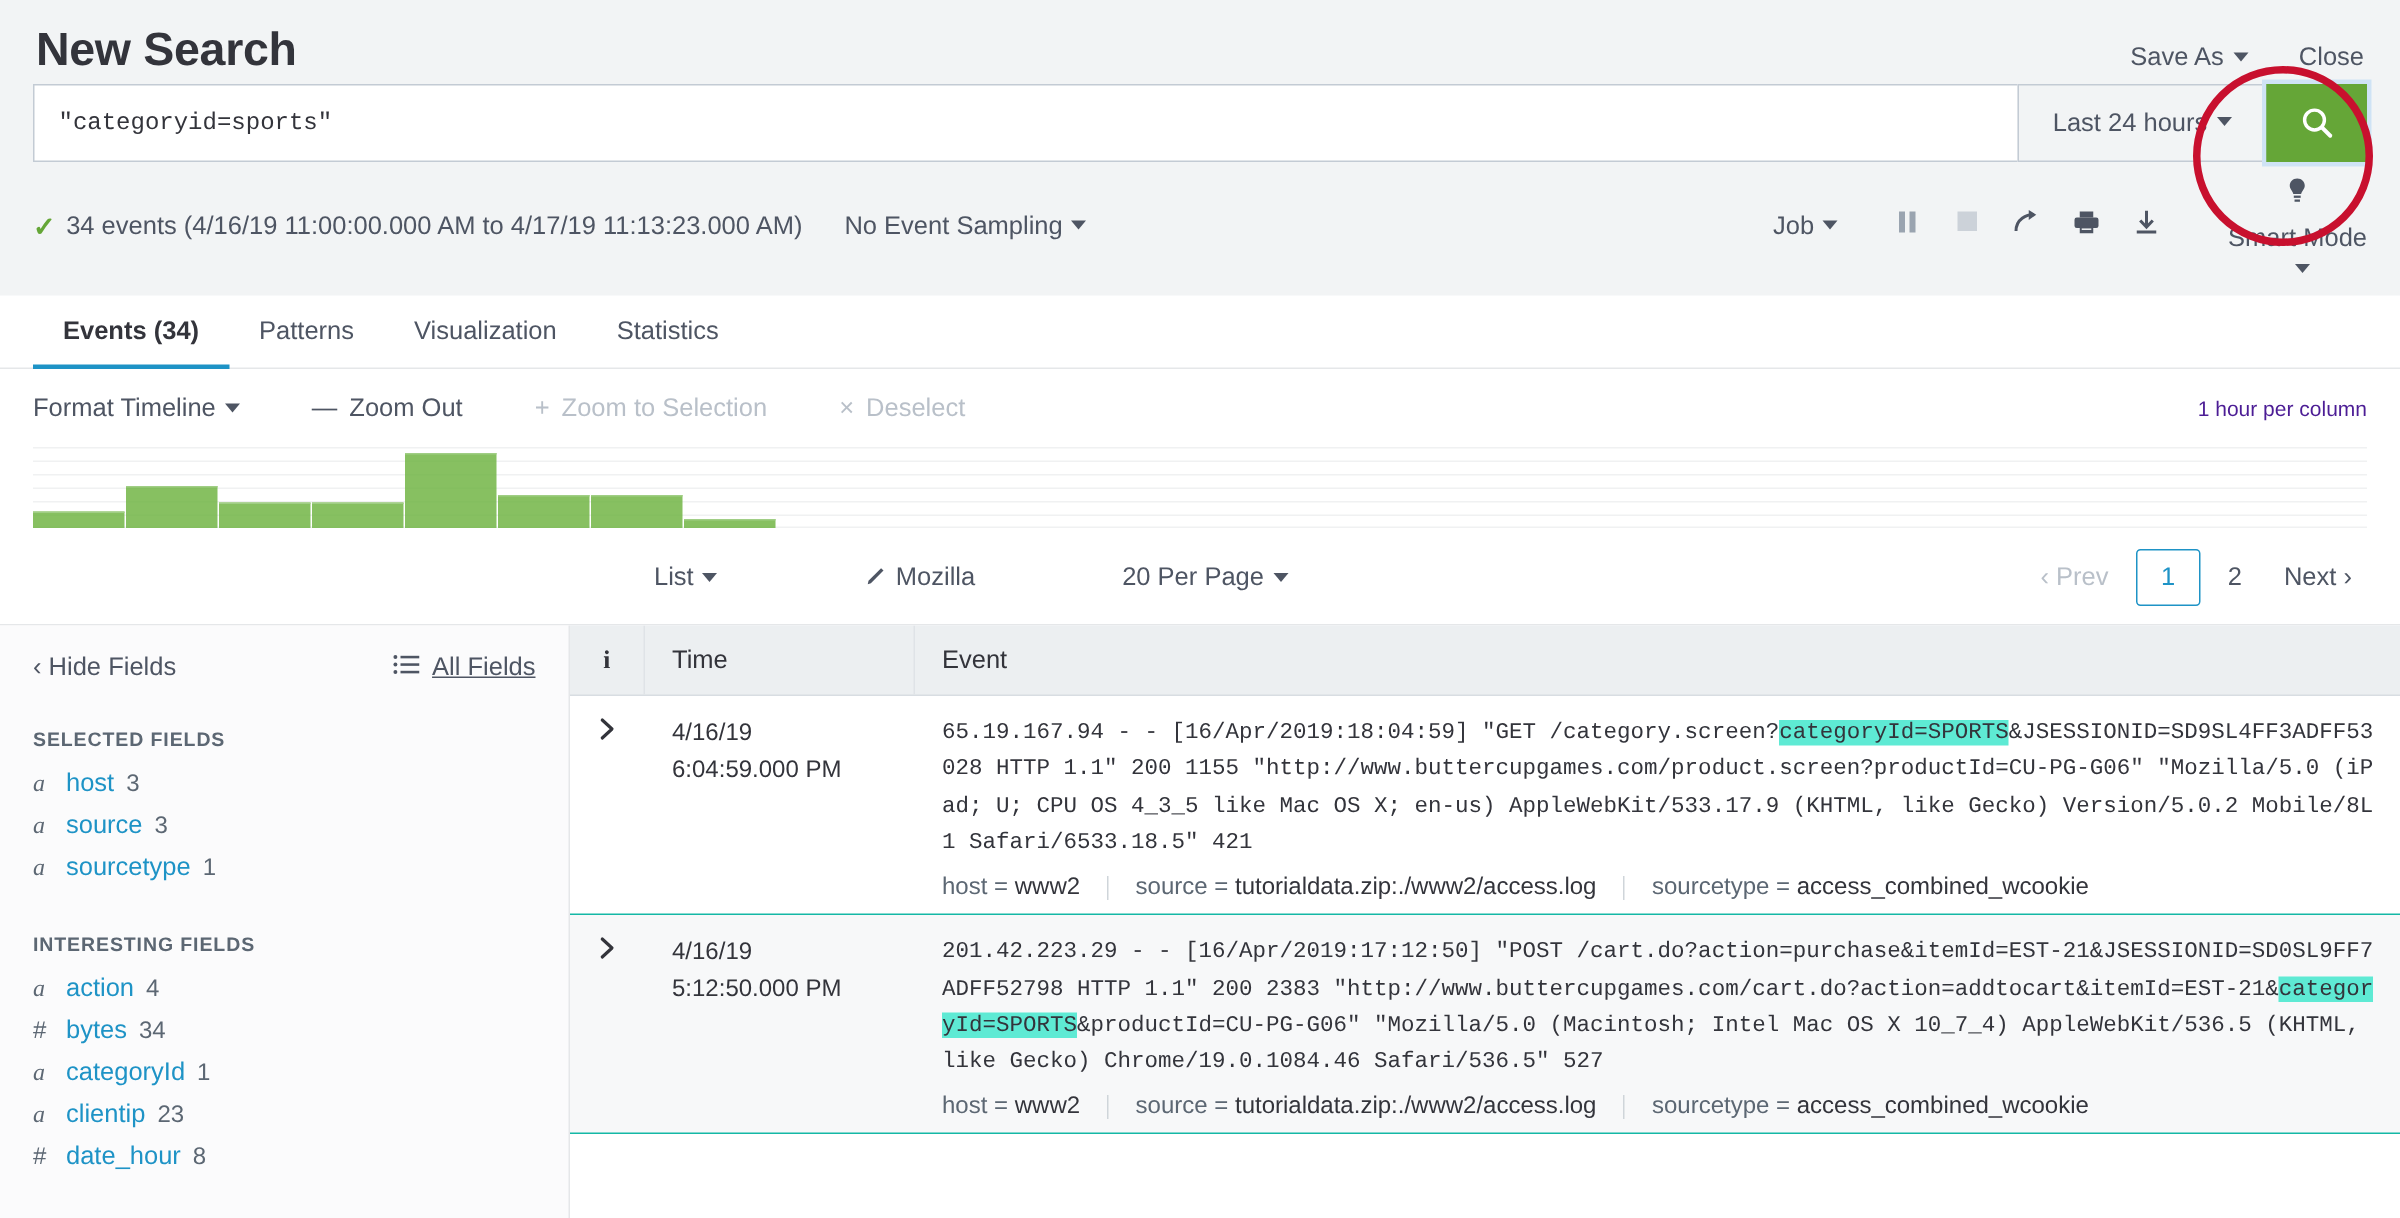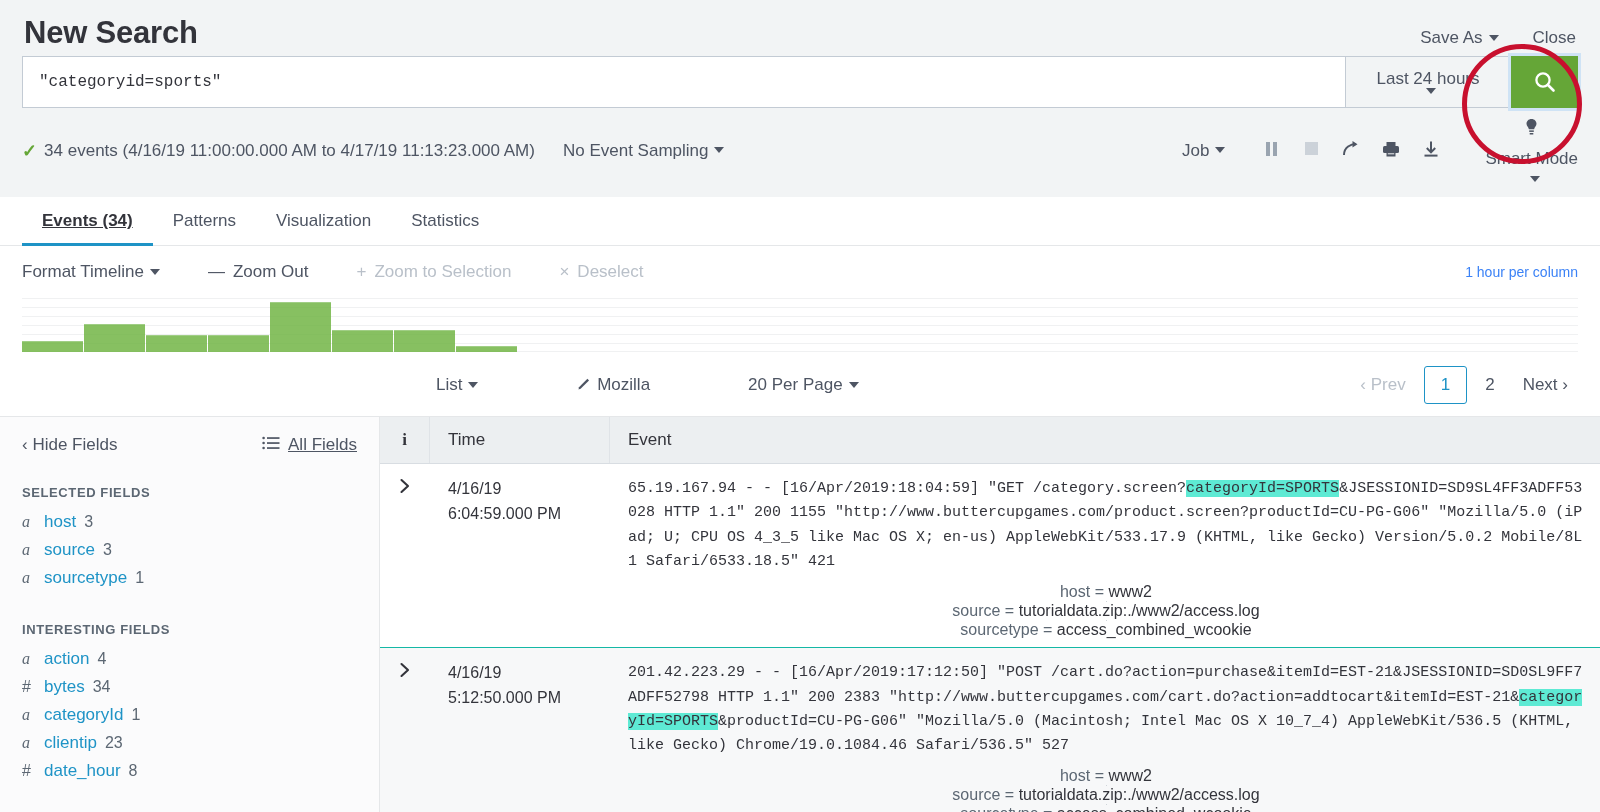--- a/index.html
+++ b/index.html
@@ -26,21 +26,21 @@
            border-right-color:transparent; margin-left:6px; position:relative; top:-1px;}
 
   
   .searchbar-row { display:flex; padding:0 22px 0 22px; align-items:stretch; height:52px;}
   .search-input-wrap { flex:1 1 auto; background:#fff; border:1px solid #c3cbd4;
       border-right:none; display:flex; align-items:center; padding:0 14px; }
   .search-input { border:none; outline:none; width:100%; font-family:"Liberation Mono", monospace;
       font-size:16px; color:#33343b; background:transparent; }
   .time-picker { width:166px; background:#f2f4f5; border:1px solid #c3cbd4;
       display:flex; align-items:center; justify-content:center;
-      font-size:17px; color:#4e5563; cursor:pointer;flex-direction:column; }
+      font-size:17px; color:#4e5563; cursor:pointer; }
   .search-btn { width:67px; background:#65a637; border:1px solid #65a637;
       display:flex; align-items:center; justify-content:center; cursor:pointer;
       box-shadow:0 0 0 3px #cfe3f5; }
   .search-btn svg { display:block; }
 
   
   .info-row { display:flex; align-items:center; padding:10px 22px 14px 22px; gap:0; }
   .events-count { font-size:17px; color:#4e5563; display:flex; align-items:center; gap:7px; }
   .check { color:#65a637; font-size:18px; font-weight:bold; }
   .sampling { font-size:17px; color:#4e5563; margin-left:28px; cursor:pointer; }
@@ -48,27 +48,27 @@
   .job-label { font-size:17px; color:#4e5563; cursor:pointer; margin-right:26px; }
   .tool-icon { width:40px; height:26px; display:flex; align-items:center; justify-content:center; cursor:pointer; }
   .smart-mode { font-size:17px; color:#4e5563; margin-left:34px; display:flex;
       align-items:center; gap:8px; cursor:pointer; white-space:nowrap;flex-direction:column; }
 
   
   .tabs { display:flex; align-items:flex-end; gap:0; background:#fff;
           border-bottom:1px solid #e5e7e9; padding:0 22px; }
   .tab { font-size:17px; color:#4e5563; padding:14px 20px 12px 20px; cursor:pointer;
          border-bottom:3px solid transparent; margin-bottom:-1px; }
-  .tab.active { color:#33343b; font-weight:bold; border-bottom-color:#1e93c6;text-decoration:underline; }
+  .tab.active { color:#33343b; font-weight:bold; border-bottom-color:#1e93c6; }
 
   
   .timeline-controls { display:flex; align-items:center; padding:16px 22px 12px 22px; }
   .tl-btn { font-size:17px; color:#4e5563; cursor:pointer; margin-right:48px; white-space:nowrap;}
   .tl-btn.disabled { color:#b9c0c9; cursor:default; }
-  .tl-right { margin-left:auto; font-size:14px; color:#3b82f6; }
+  .tl-right { margin-left:auto; font-size:14px; color:#4c1d95; }
   .sym { display:inline-block; margin-right:8px; }
 
   .timeline-chart { position:relative; height:58px; margin:0 22px 0 22px; }
   .gridlines { position:absolute; inset:0; }
   .gridline { position:absolute; left:0; right:0; height:1px; background:#f0f1f2; }
   .bars { position:absolute; left:0; right:0; bottom:0; height:100%; }
   .bar { position:absolute; bottom:0; background:#6db33f; opacity:.82;
          border-top:1px solid #8cc46b; }
 
   
@@ -108,21 +108,21 @@
   .evt-row { display:flex; border-bottom:1px solid #14b8a6; }
   .evt-row.alt { background:#f7f8f9; }
   .evt-expand { width:50px; flex:0 0 50px; display:flex; justify-content:center;
                 padding-top:14px; cursor:pointer; }
   .evt-time { width:180px; flex:0 0 180px; padding:13px 0 0 18px; font-size:16px;
               color:#33343b; line-height:1.55; }
   .evt-body { flex:1 1 auto; padding:13px 16px 8px 18px; min-width:0; }
   .raw { font-family:"Liberation Mono", monospace; font-size:15px; color:#33343b;
          line-height:1.62; white-space:pre-wrap; word-break:break-all; }
   .hl { background:#5eead4; }
-  .kv-row { display:flex; align-items:center; gap:0; margin-top:9px; font-size:16px; color:#5c6773;flex-direction:column; }
+  .kv-row { display:flex; align-items:center; gap:0; margin-top:9px; font-size:16px; color:#5c6773; }
   .kv { white-space:nowrap; }
   .kv .k { color:#5c6773; }
   .kv .v { color:#33343b; }
   .kv-sep { width:1px; height:16px; background:#cfd5da; margin:0 18px; flex:0 0 1px; }
 
   
   .annot-circle { position:absolute; border:5px solid #c8102e; border-radius:50%;
                   pointer-events:none; }
 </style>
 </head>

